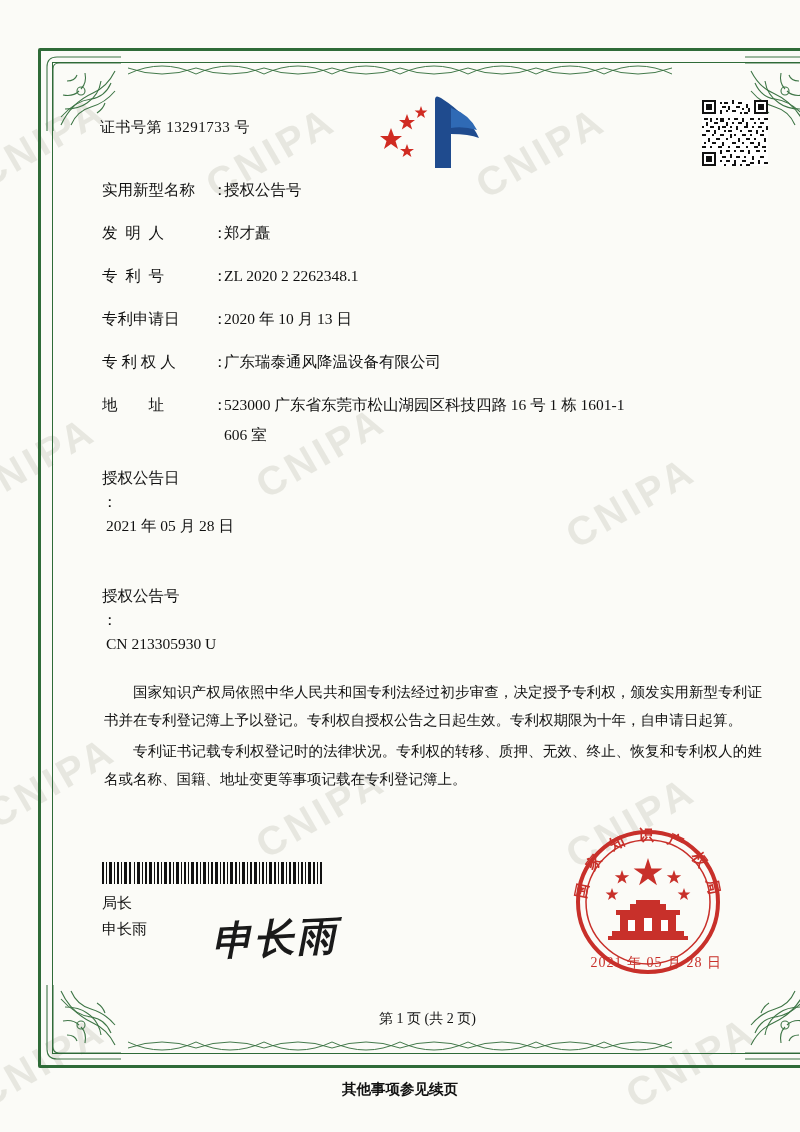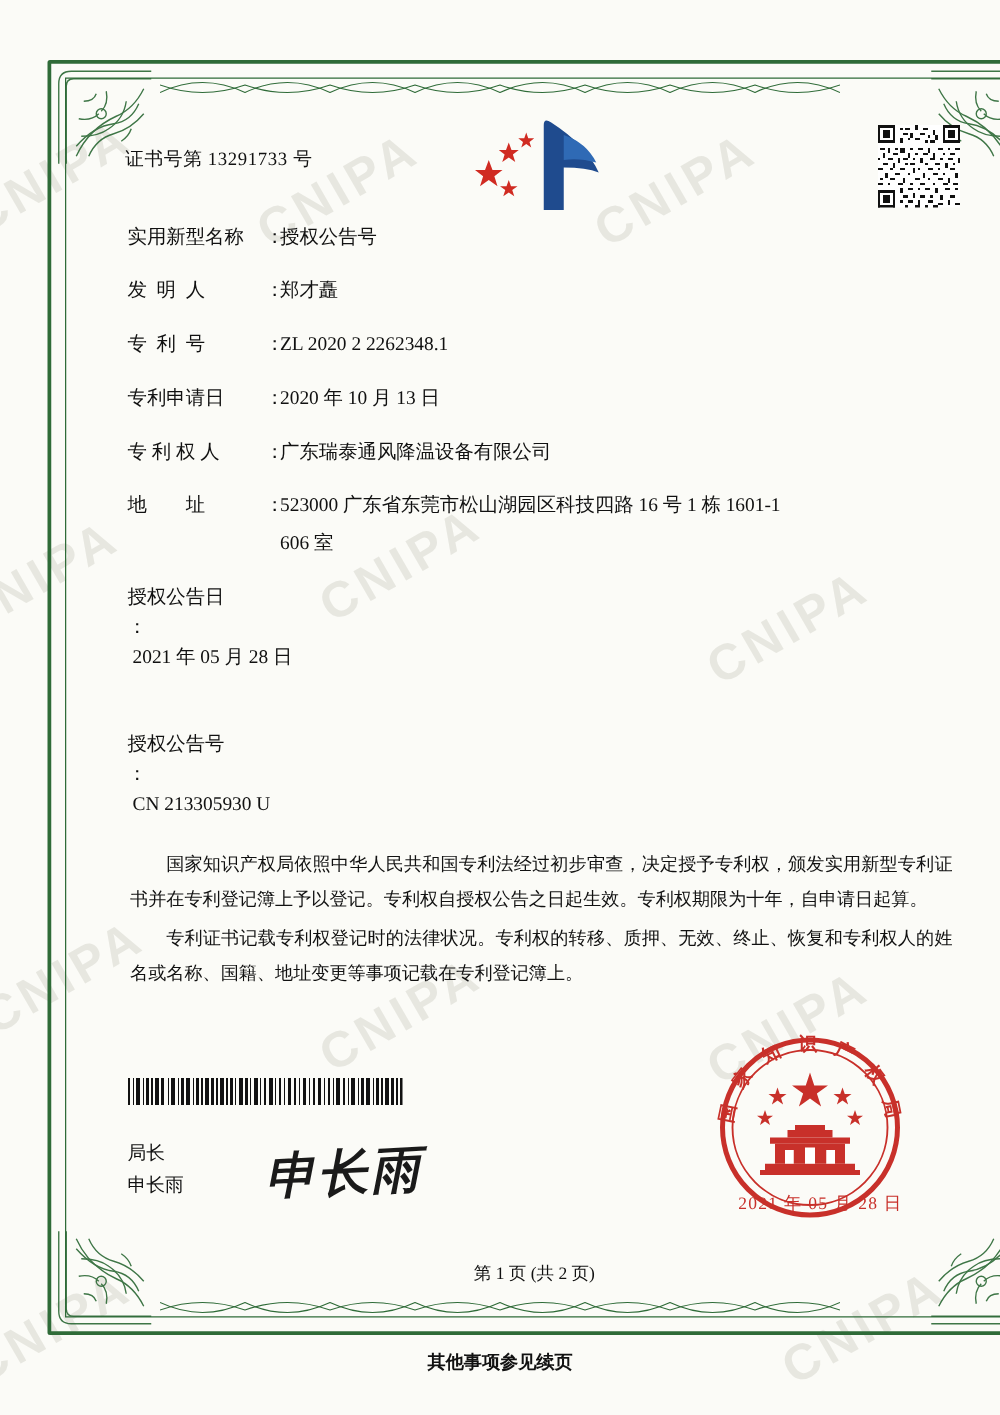--- a/index.html
+++ b/index.html
@@ -177,21 +177,21 @@
     left: 30px;
     bottom: 150px;
     width: 220px;
     height: 22px;
   }
 
   
   .sig-block {
     position: absolute;
     left: 30px;
-    bottom: 72px;
+    bottom: 92px;
     font-size: 15px;
     line-height: 1.7;
     color: #111;
   }
   .sig-script {
     position: absolute;
     left: 140px;
     bottom: 68px;
     font-size: 40px;
     font-family: "DejaVu Serif", serif;

